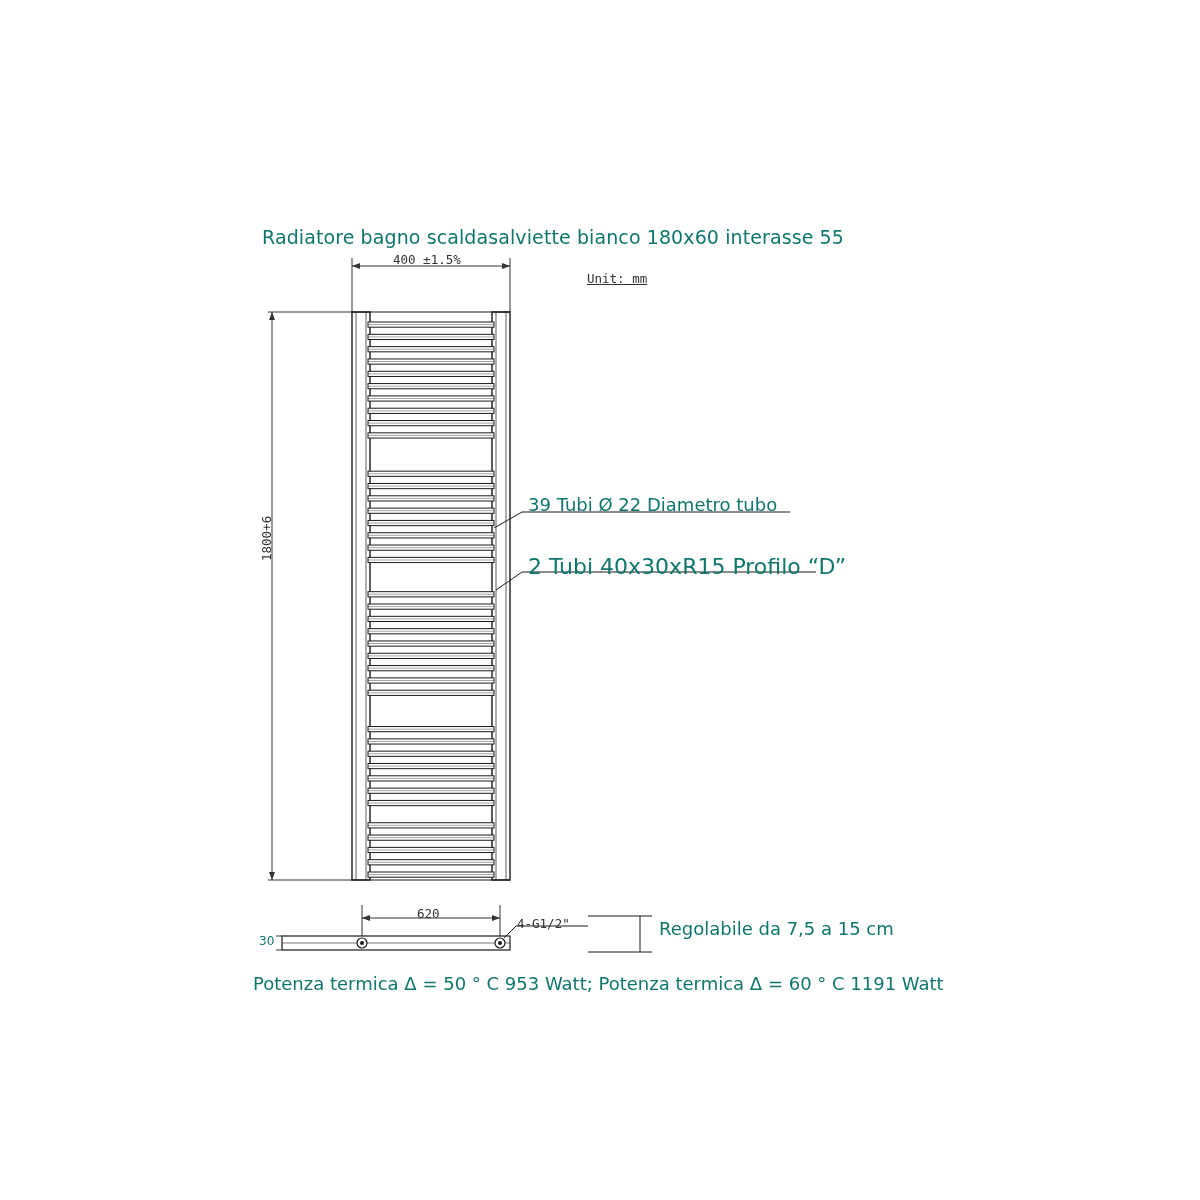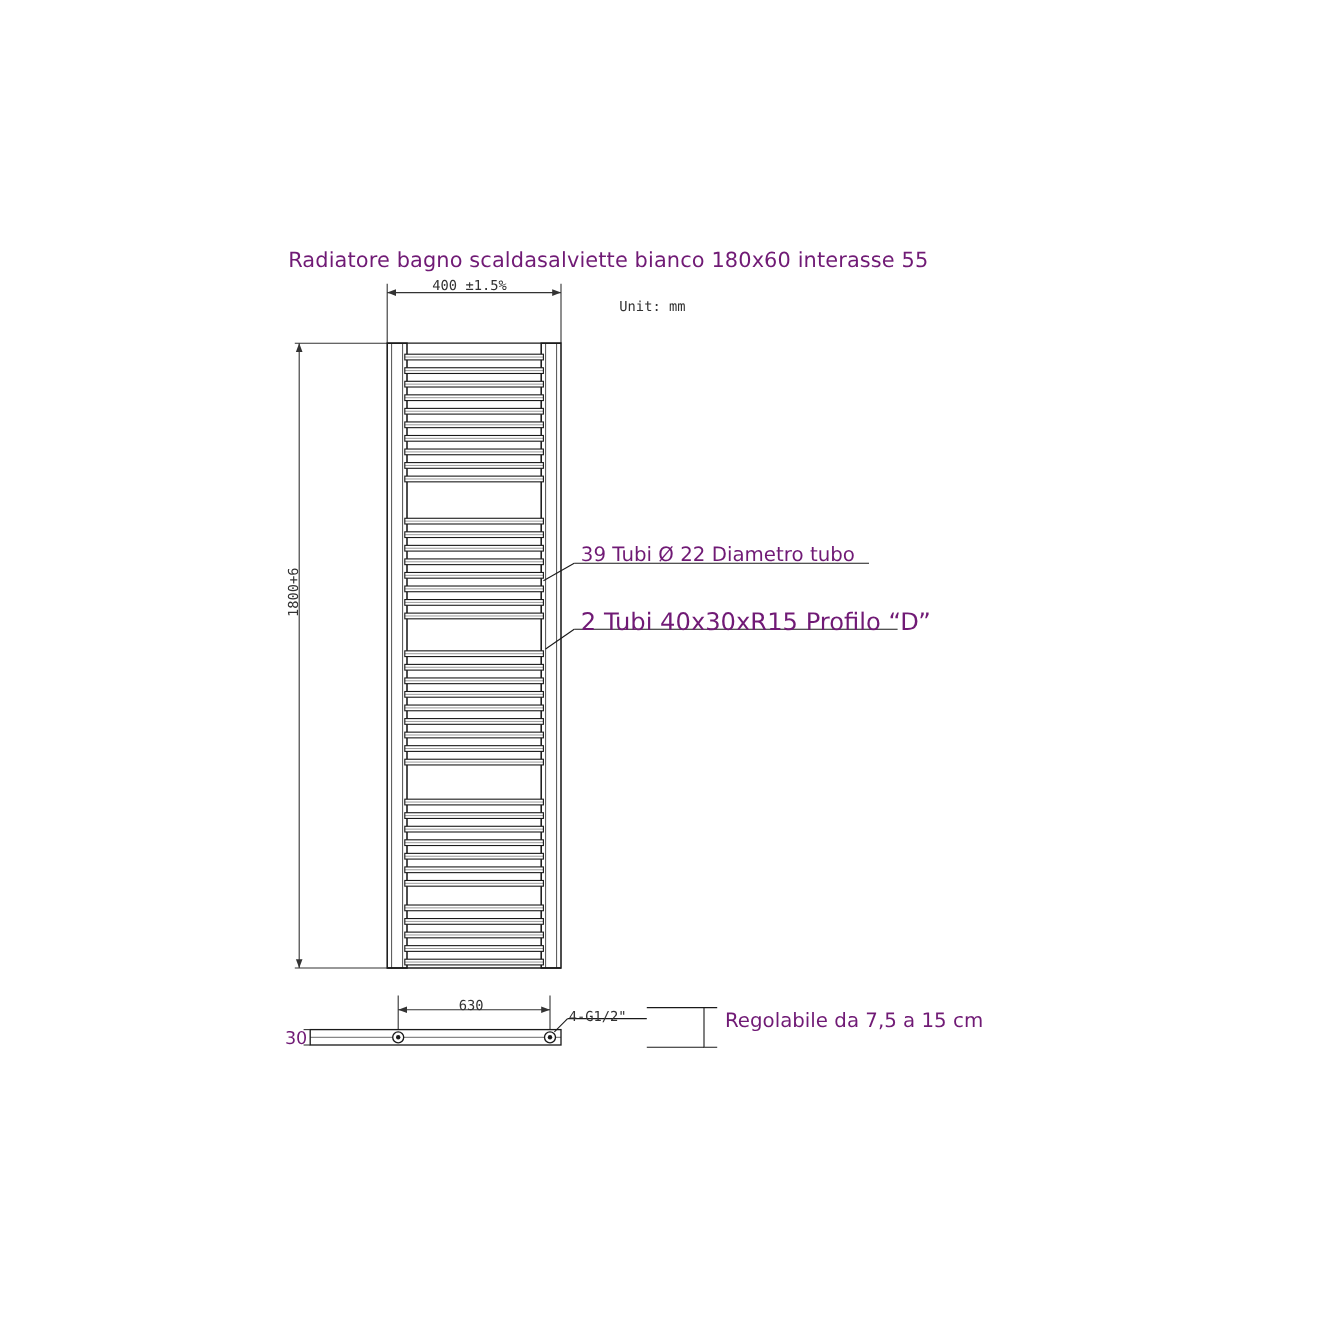--- a/index.html
+++ b/index.html
@@ -16,36 +16,37 @@
     overflow: hidden;
   }
   .stage {
     position: absolute;
     inset: 0;
   }
   .txt {
     position: absolute;
     white-space: nowrap;
     font-family: "DejaVu Sans", sans-serif;
-    color: #701a75;
+    color: #0f766e;
   }
   .mono {
     font-family: "DejaVu Sans Mono", monospace;
     color: #333333;
   }
   #title {
     left: 262px;
     top: 226px;
     font-size: 19px;
     letter-spacing: 0.1px;
   }
   #unit-label {
-    left: 563px;
+    left: 587px;
     top: 271px;
     font-size: 12.5px;
+    text-decoration: underline;
   }
   #dim-top-label {
     left: 393px;
     top: 252px;
     font-size: 12.5px;
   }
   #dim-left-label {
     left: 259px;
     top: 561px;
     font-size: 12.5px;
@@ -70,21 +71,21 @@
     font-size: 12.5px;
   }
   #thread-label {
     left: 517px;
     top: 916px;
     font-size: 12.5px;
   }
   #depth-30-label {
     left: 259px;
     top: 934px;
-    font-size: 16px;
+    font-size: 12px;
   }
   #adjust-label {
     left: 659px;
     top: 918px;
     font-size: 18px;
   }
   #power-label {
     left: 253px;
     top: 973px;
     font-size: 18px;
@@ -251,22 +252,23 @@
   <div class="txt mono" id="unit-label">Unit: mm</div>
 
   <div class="txt mono" id="dim-top-label">400 ±1.5%</div>
 
   <div class="txt mono" id="dim-left-label">1800+6</div>
 
   <div class="txt" id="callout-tubes-label">39 Tubi Ø 22 Diametro tubo</div>
 
   <div class="txt" id="callout-profile-label">2 Tubi 40x30xR15   Profilo “D”</div>
 
-  <div class="txt mono" id="dim-550-label">630</div>
+  <div class="txt mono" id="dim-550-label">620</div>
 
   <div class="txt mono" id="thread-label">4-G1/2"</div>
 
   <div class="txt" id="depth-30-label">30</div>
 
   <div class="txt" id="adjust-label">Regolabile da 7,5 a 15 cm</div>
 
+  <div class="txt" id="power-label">Potenza termica Δ = 50 ° C 953 Watt; Potenza termica Δ = 60 ° C 1191 Watt</div>
 
 </div>
 
 </body></html>

